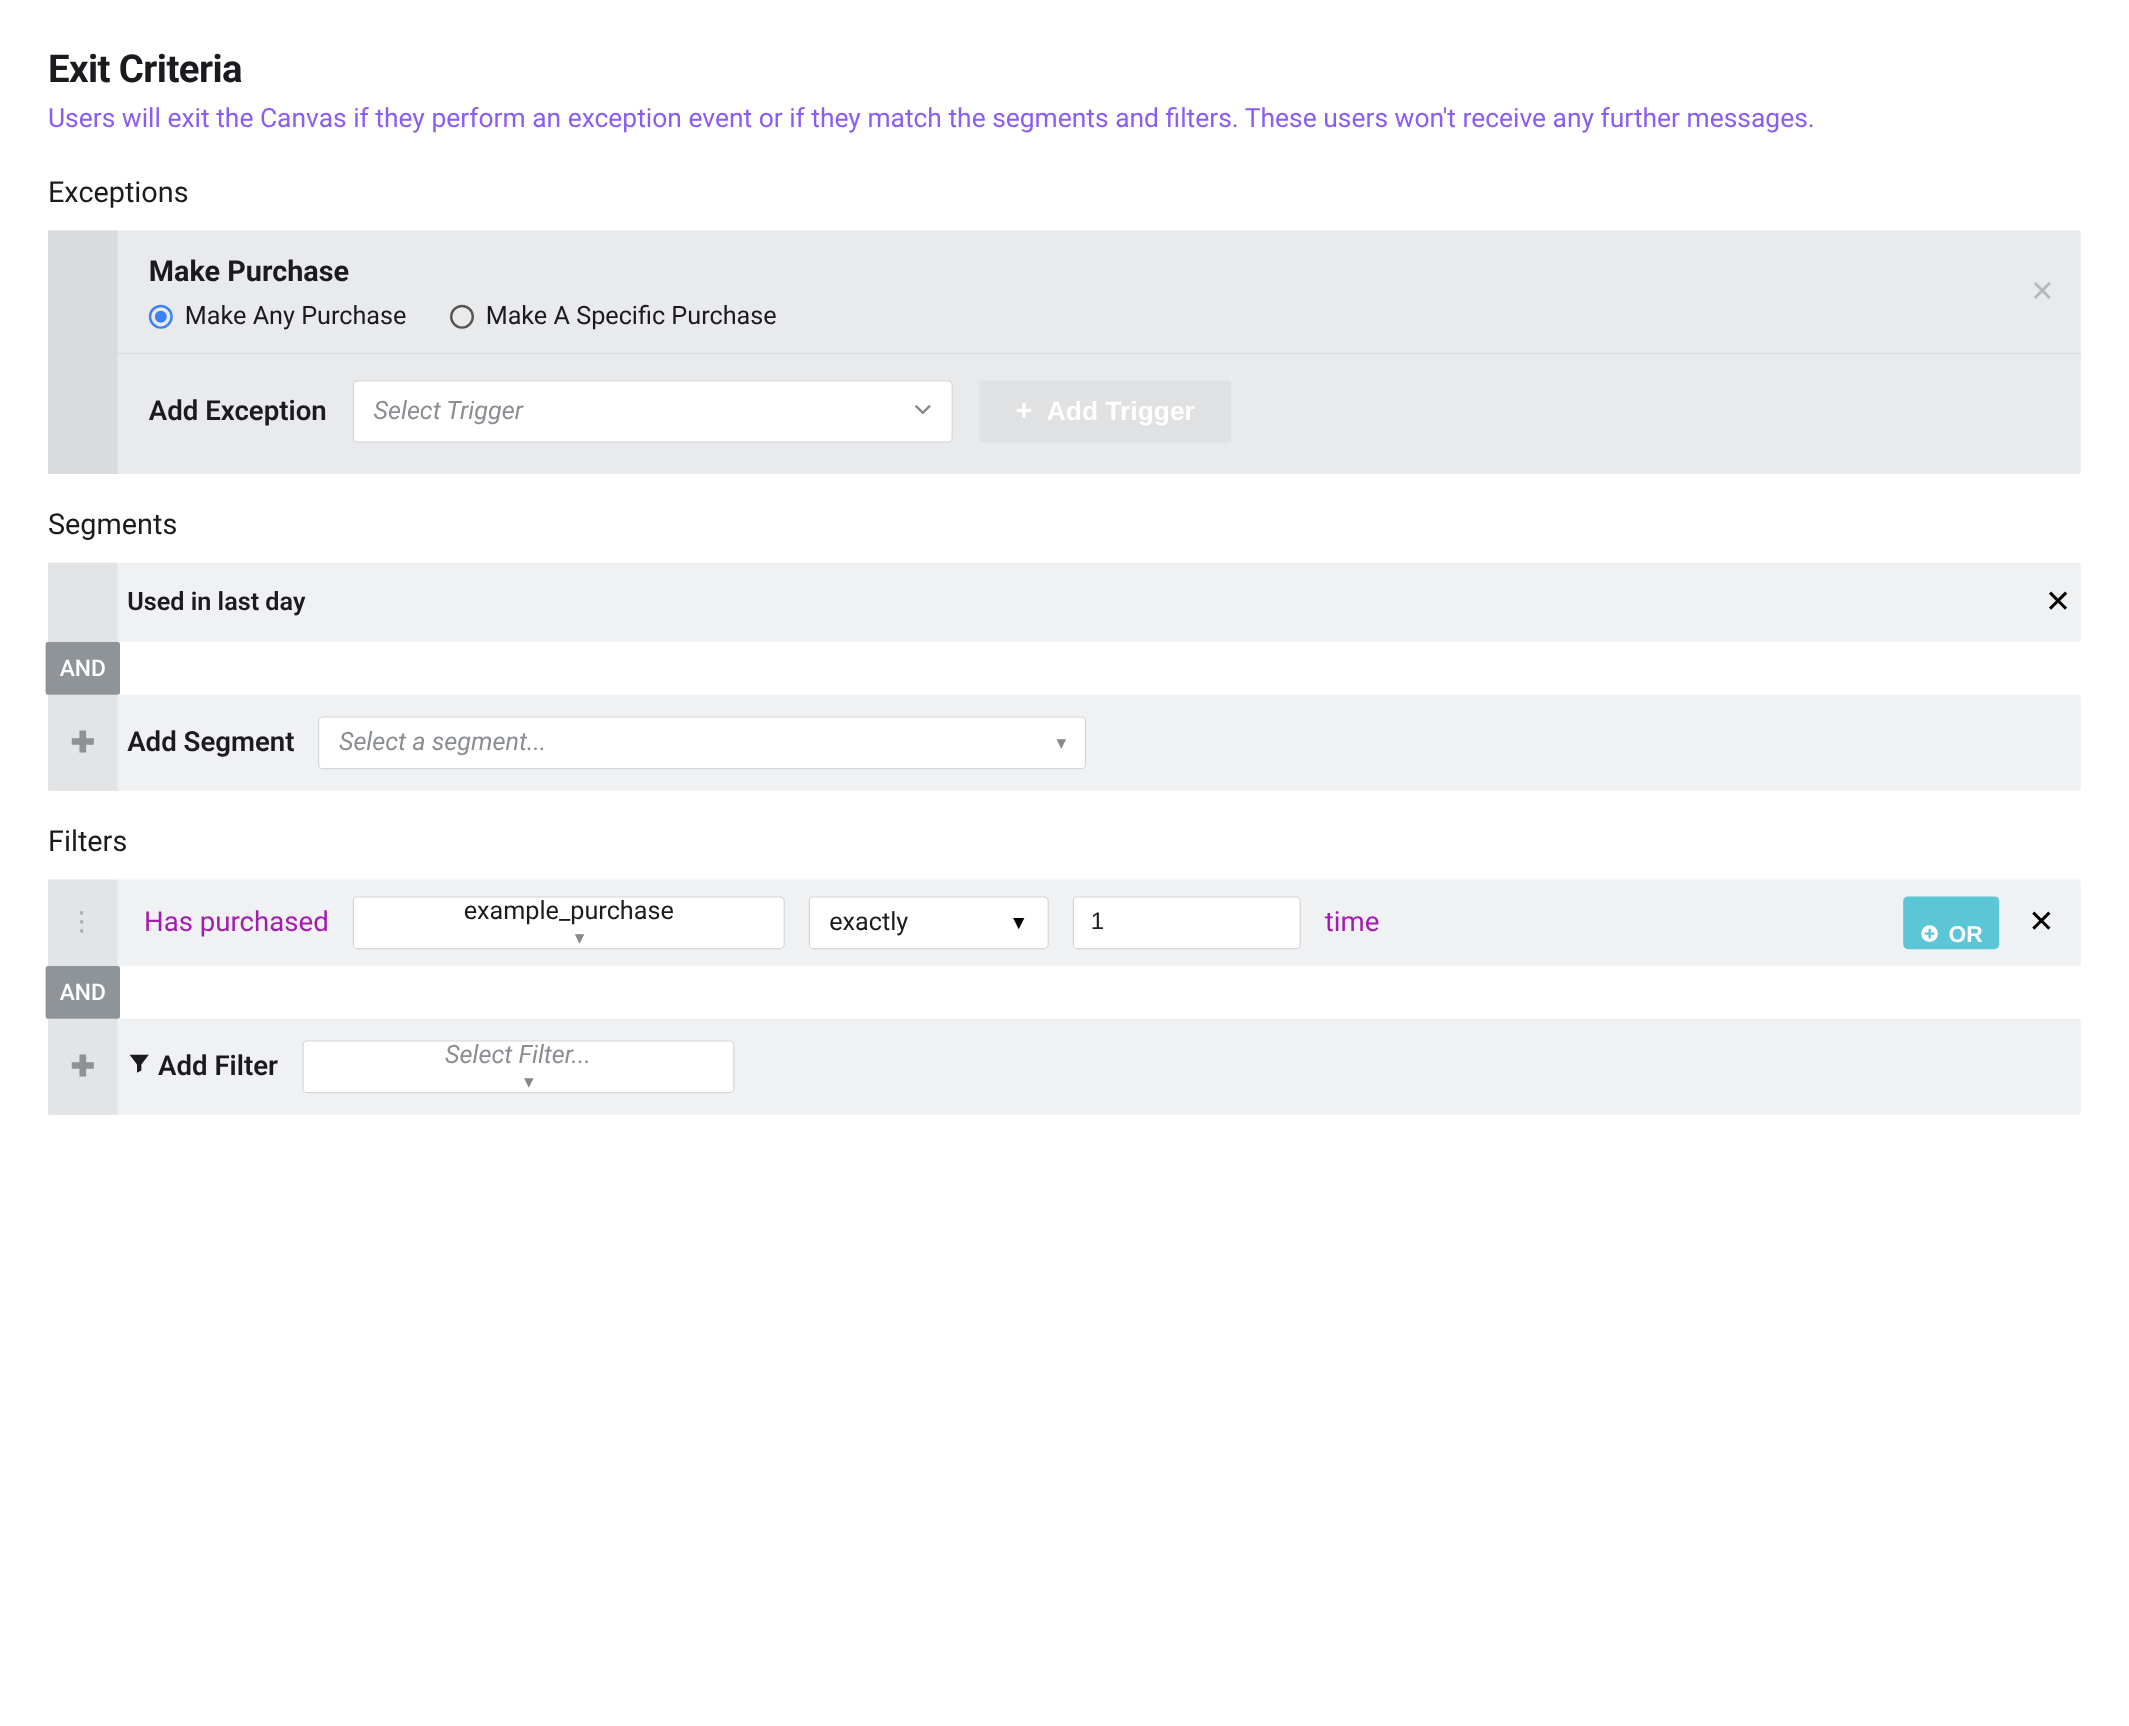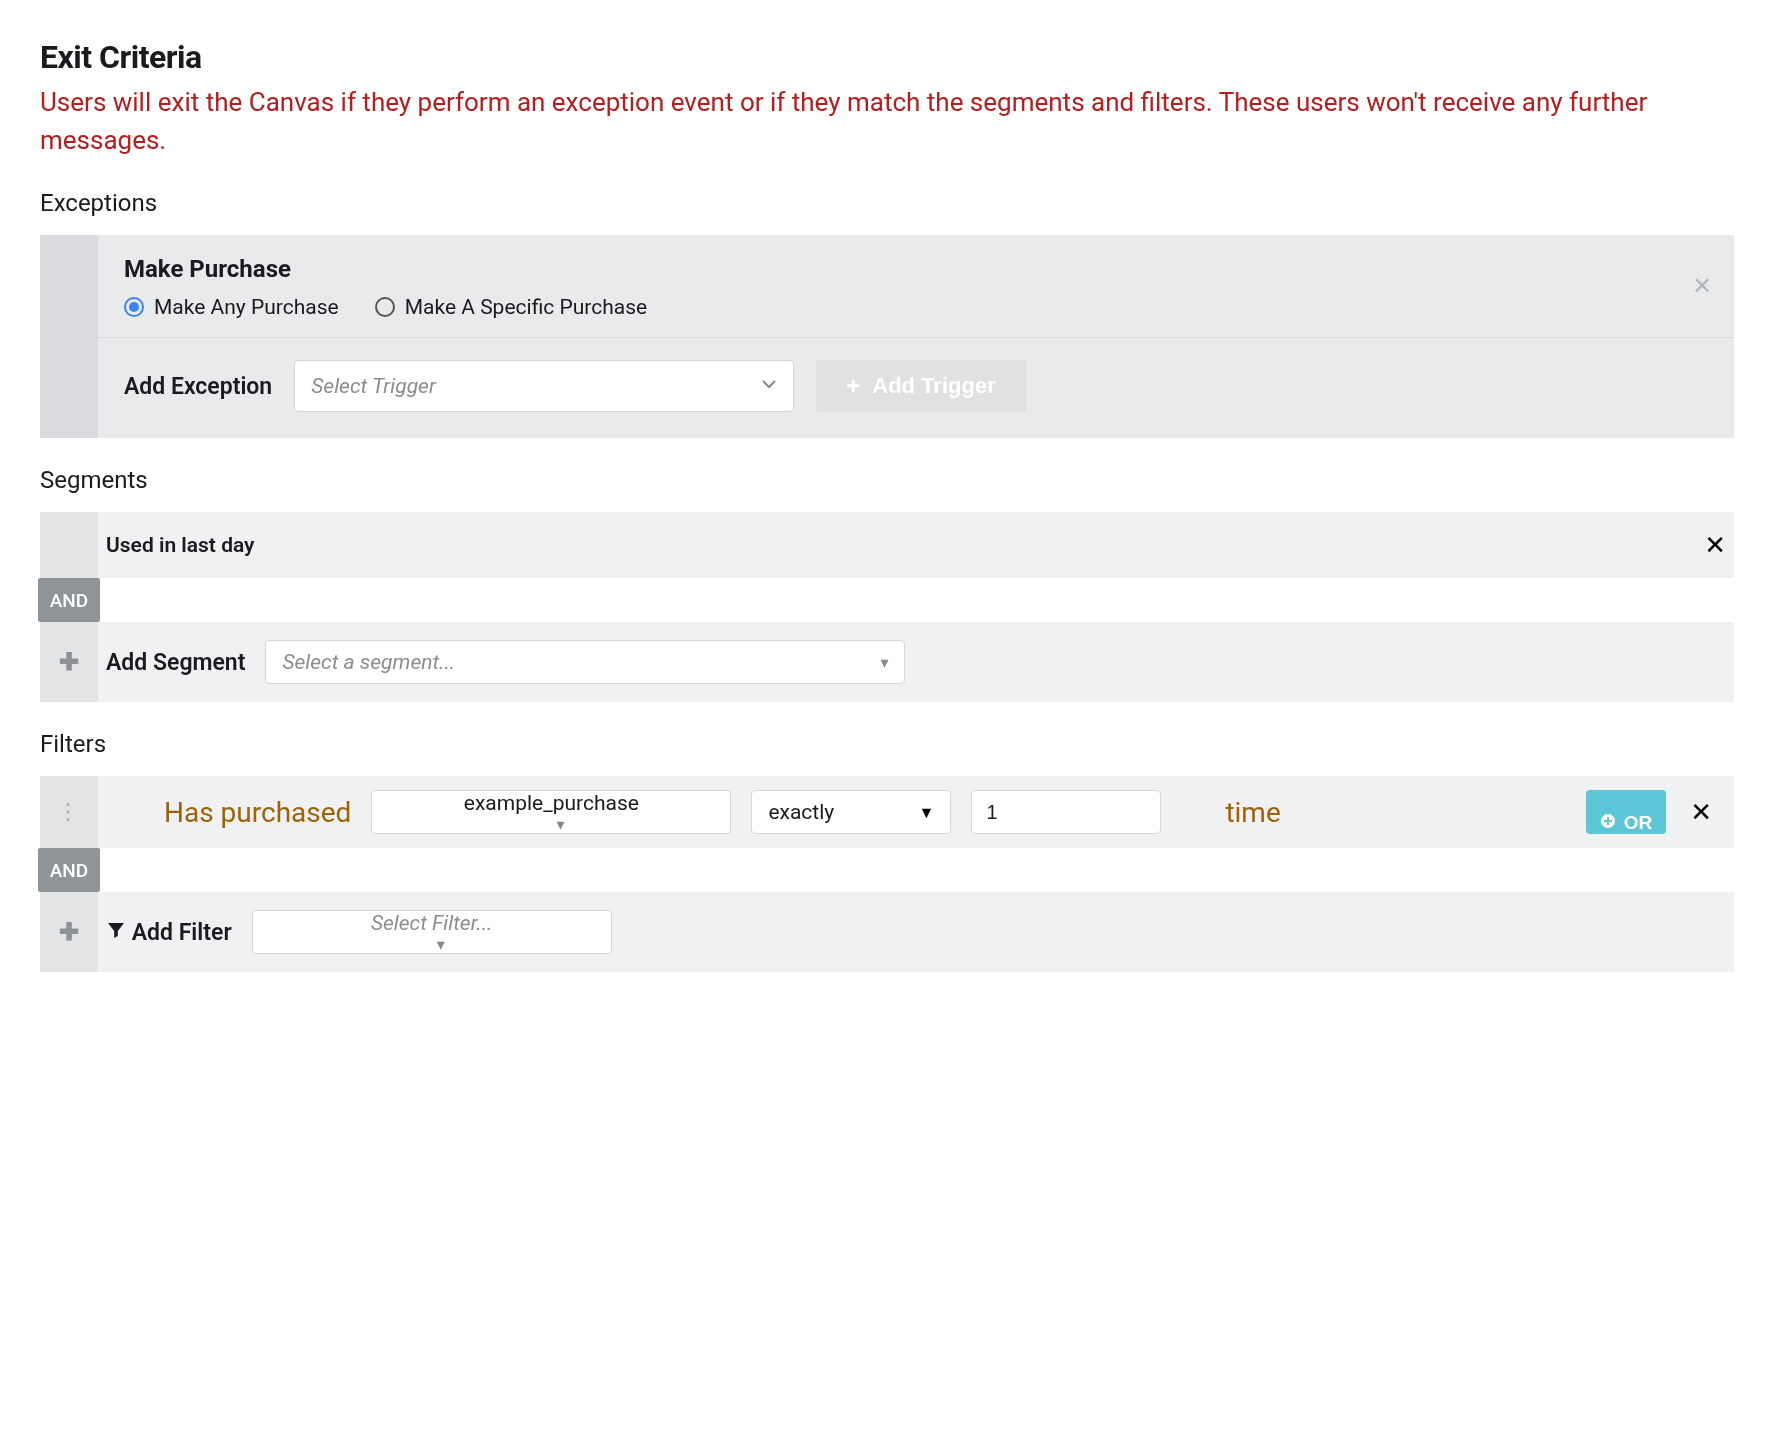--- a/index.html
+++ b/index.html
@@ -16,22 +16,22 @@
     max-width: 1774px;
   }
   h1.page-title {
     font-size: 32px;
     font-weight: 700;
     margin: 10px 0 8px 0;
     letter-spacing: -0.5px;
   }
   p.page-desc {
     margin: 0 0 30px 0;
-    font-size: 26px;
-    color: #b91c1c;
+    font-size: 22px;
+    color: #8b5cf6;
     line-height: 1.45;
     max-width: 1700px;
   }
   h2.section-title {
     font-size: 24px;
     font-weight: 400;
     margin: 28px 0 18px 0;
   }
 
   
@@ -224,21 +224,21 @@
   }
   .or-btn .circle-plus { font-size:18px; }
 
   .drag-dots {
     color:#a7aaad;
     letter-spacing:2px;
     font-size:22px;
     line-height:6px;
   }
 
-  .filter-label { font-size:28px; color:#a16207;margin-left:44px; }
+  .filter-label { font-size:23px; color:#a21caf; }
 
   .funnel-icon { display:inline-block; width:20px; height:20px; }
 
   .add-plus {
     color:#8f9295;
     font-size:24px;
     font-weight:700;
     line-height:1;
   }
   .stack { display:flex; flex-direction:column; }

